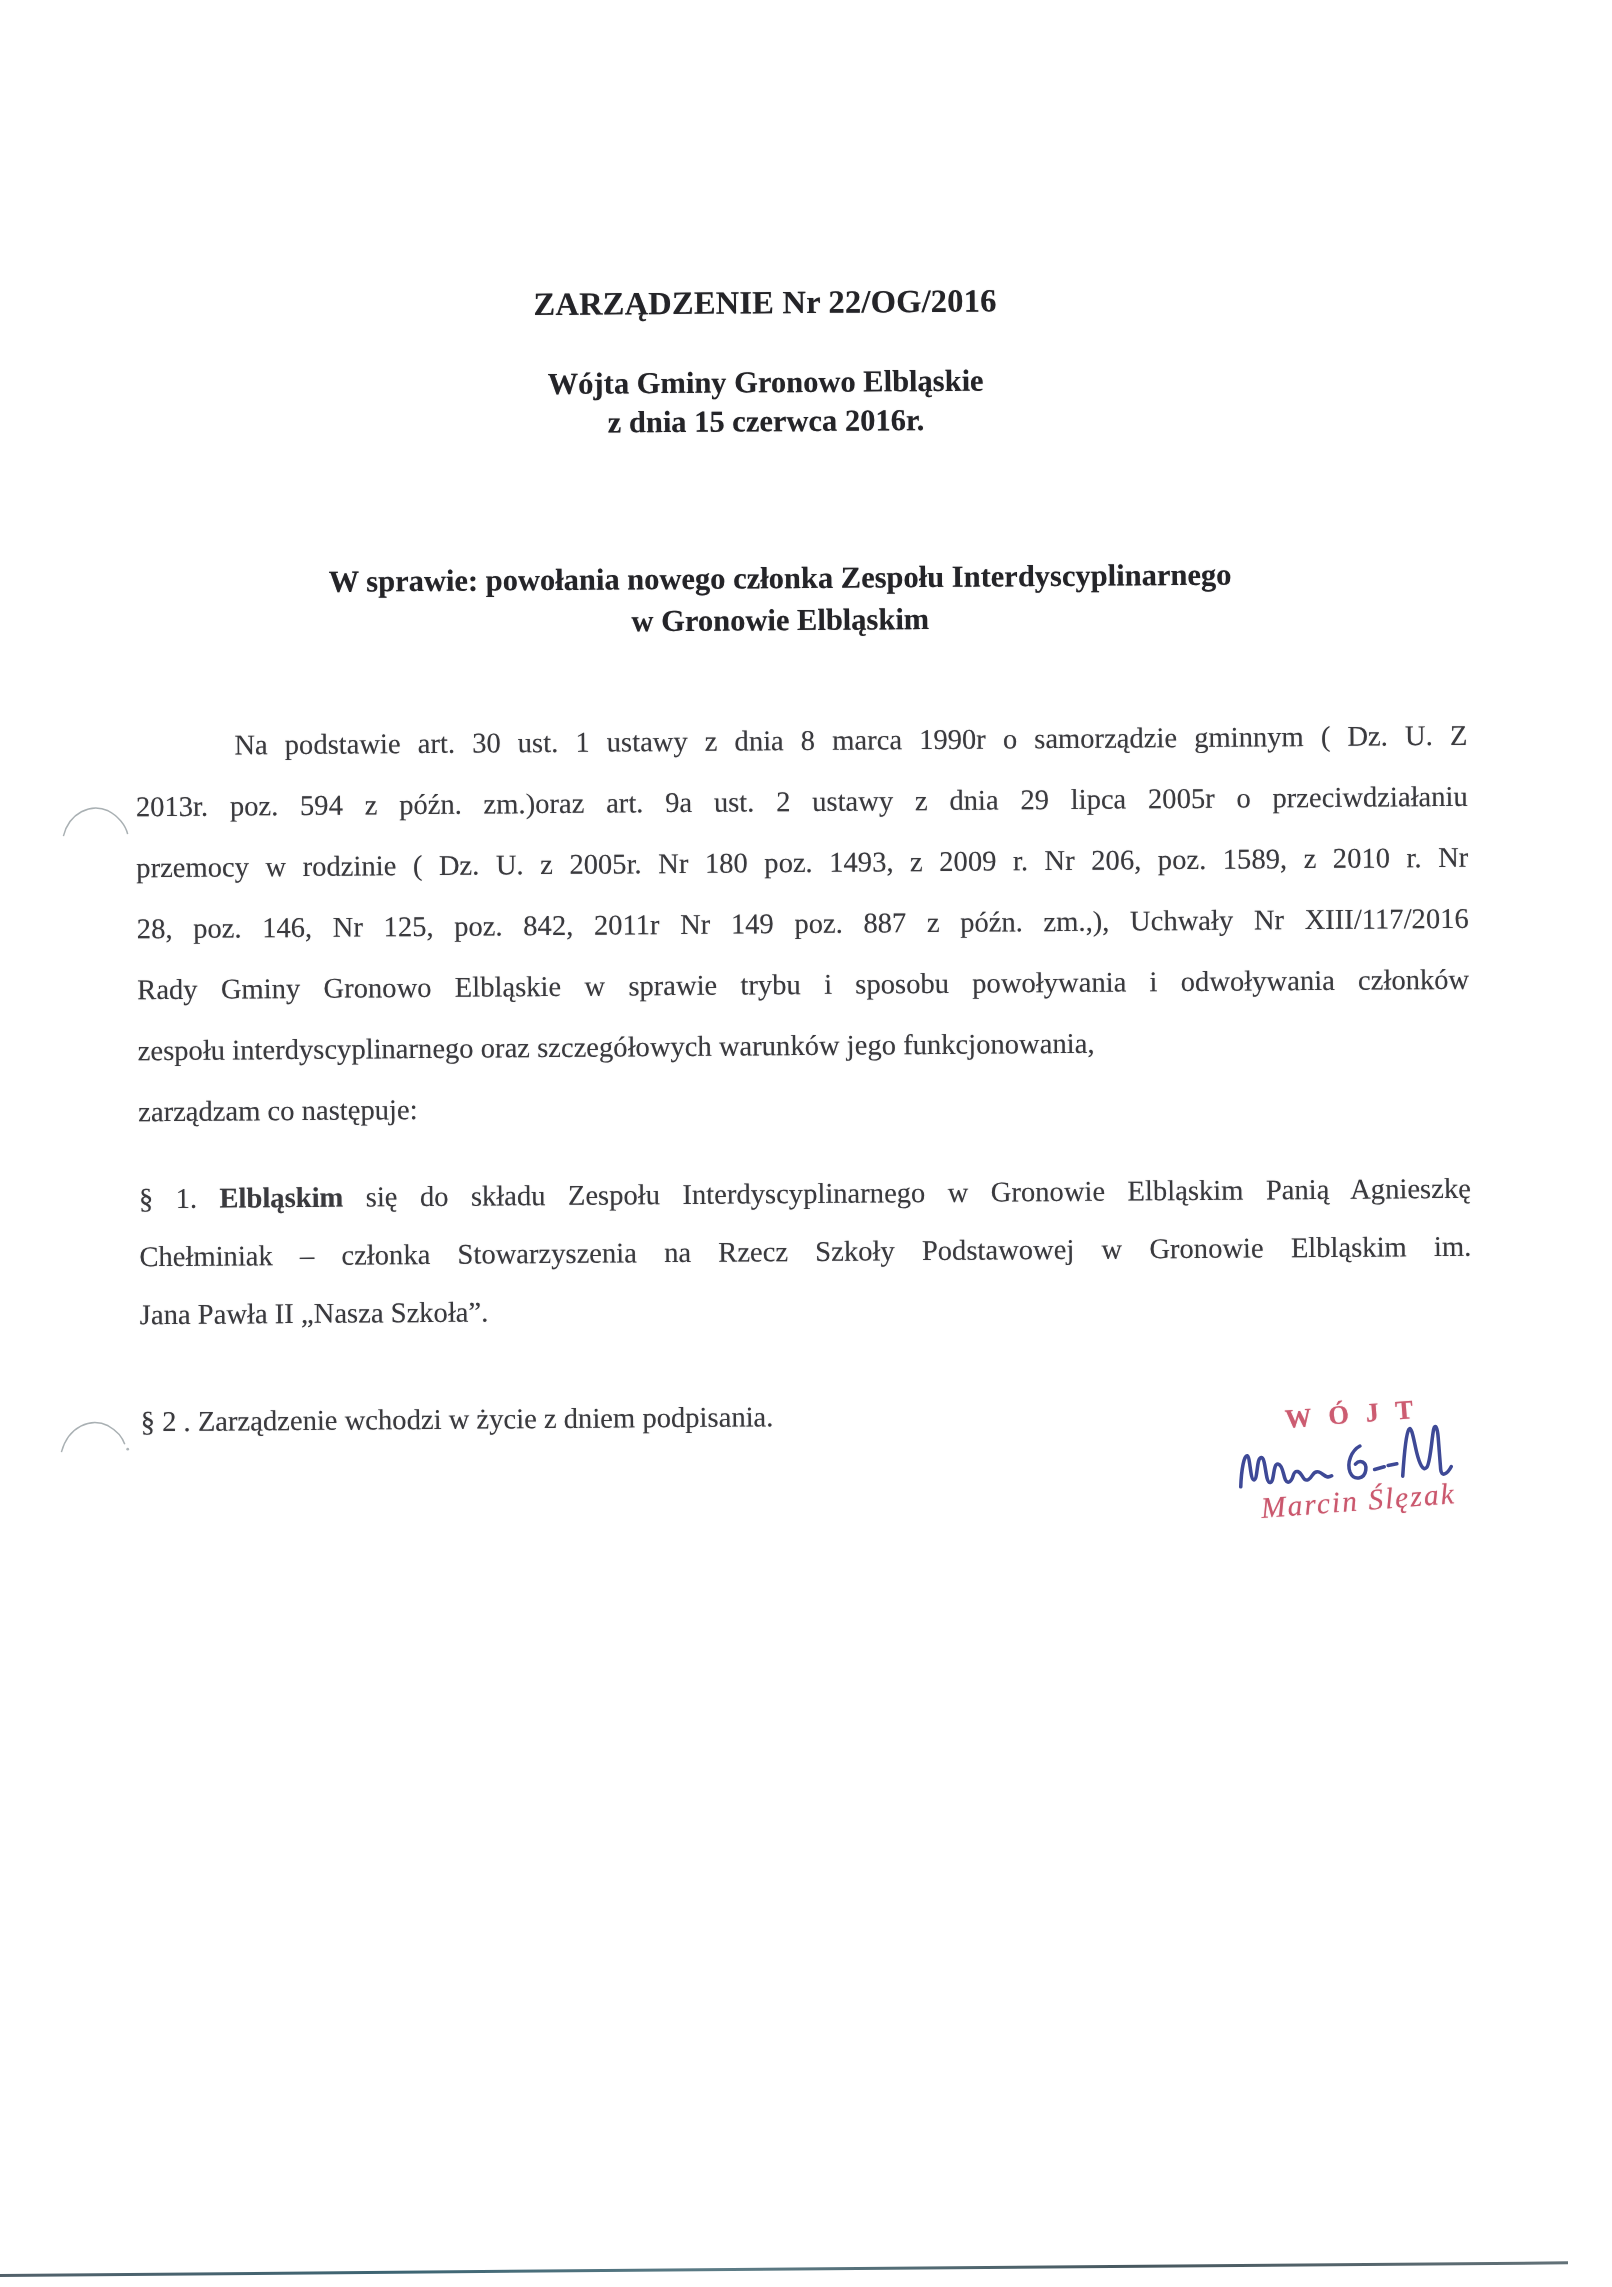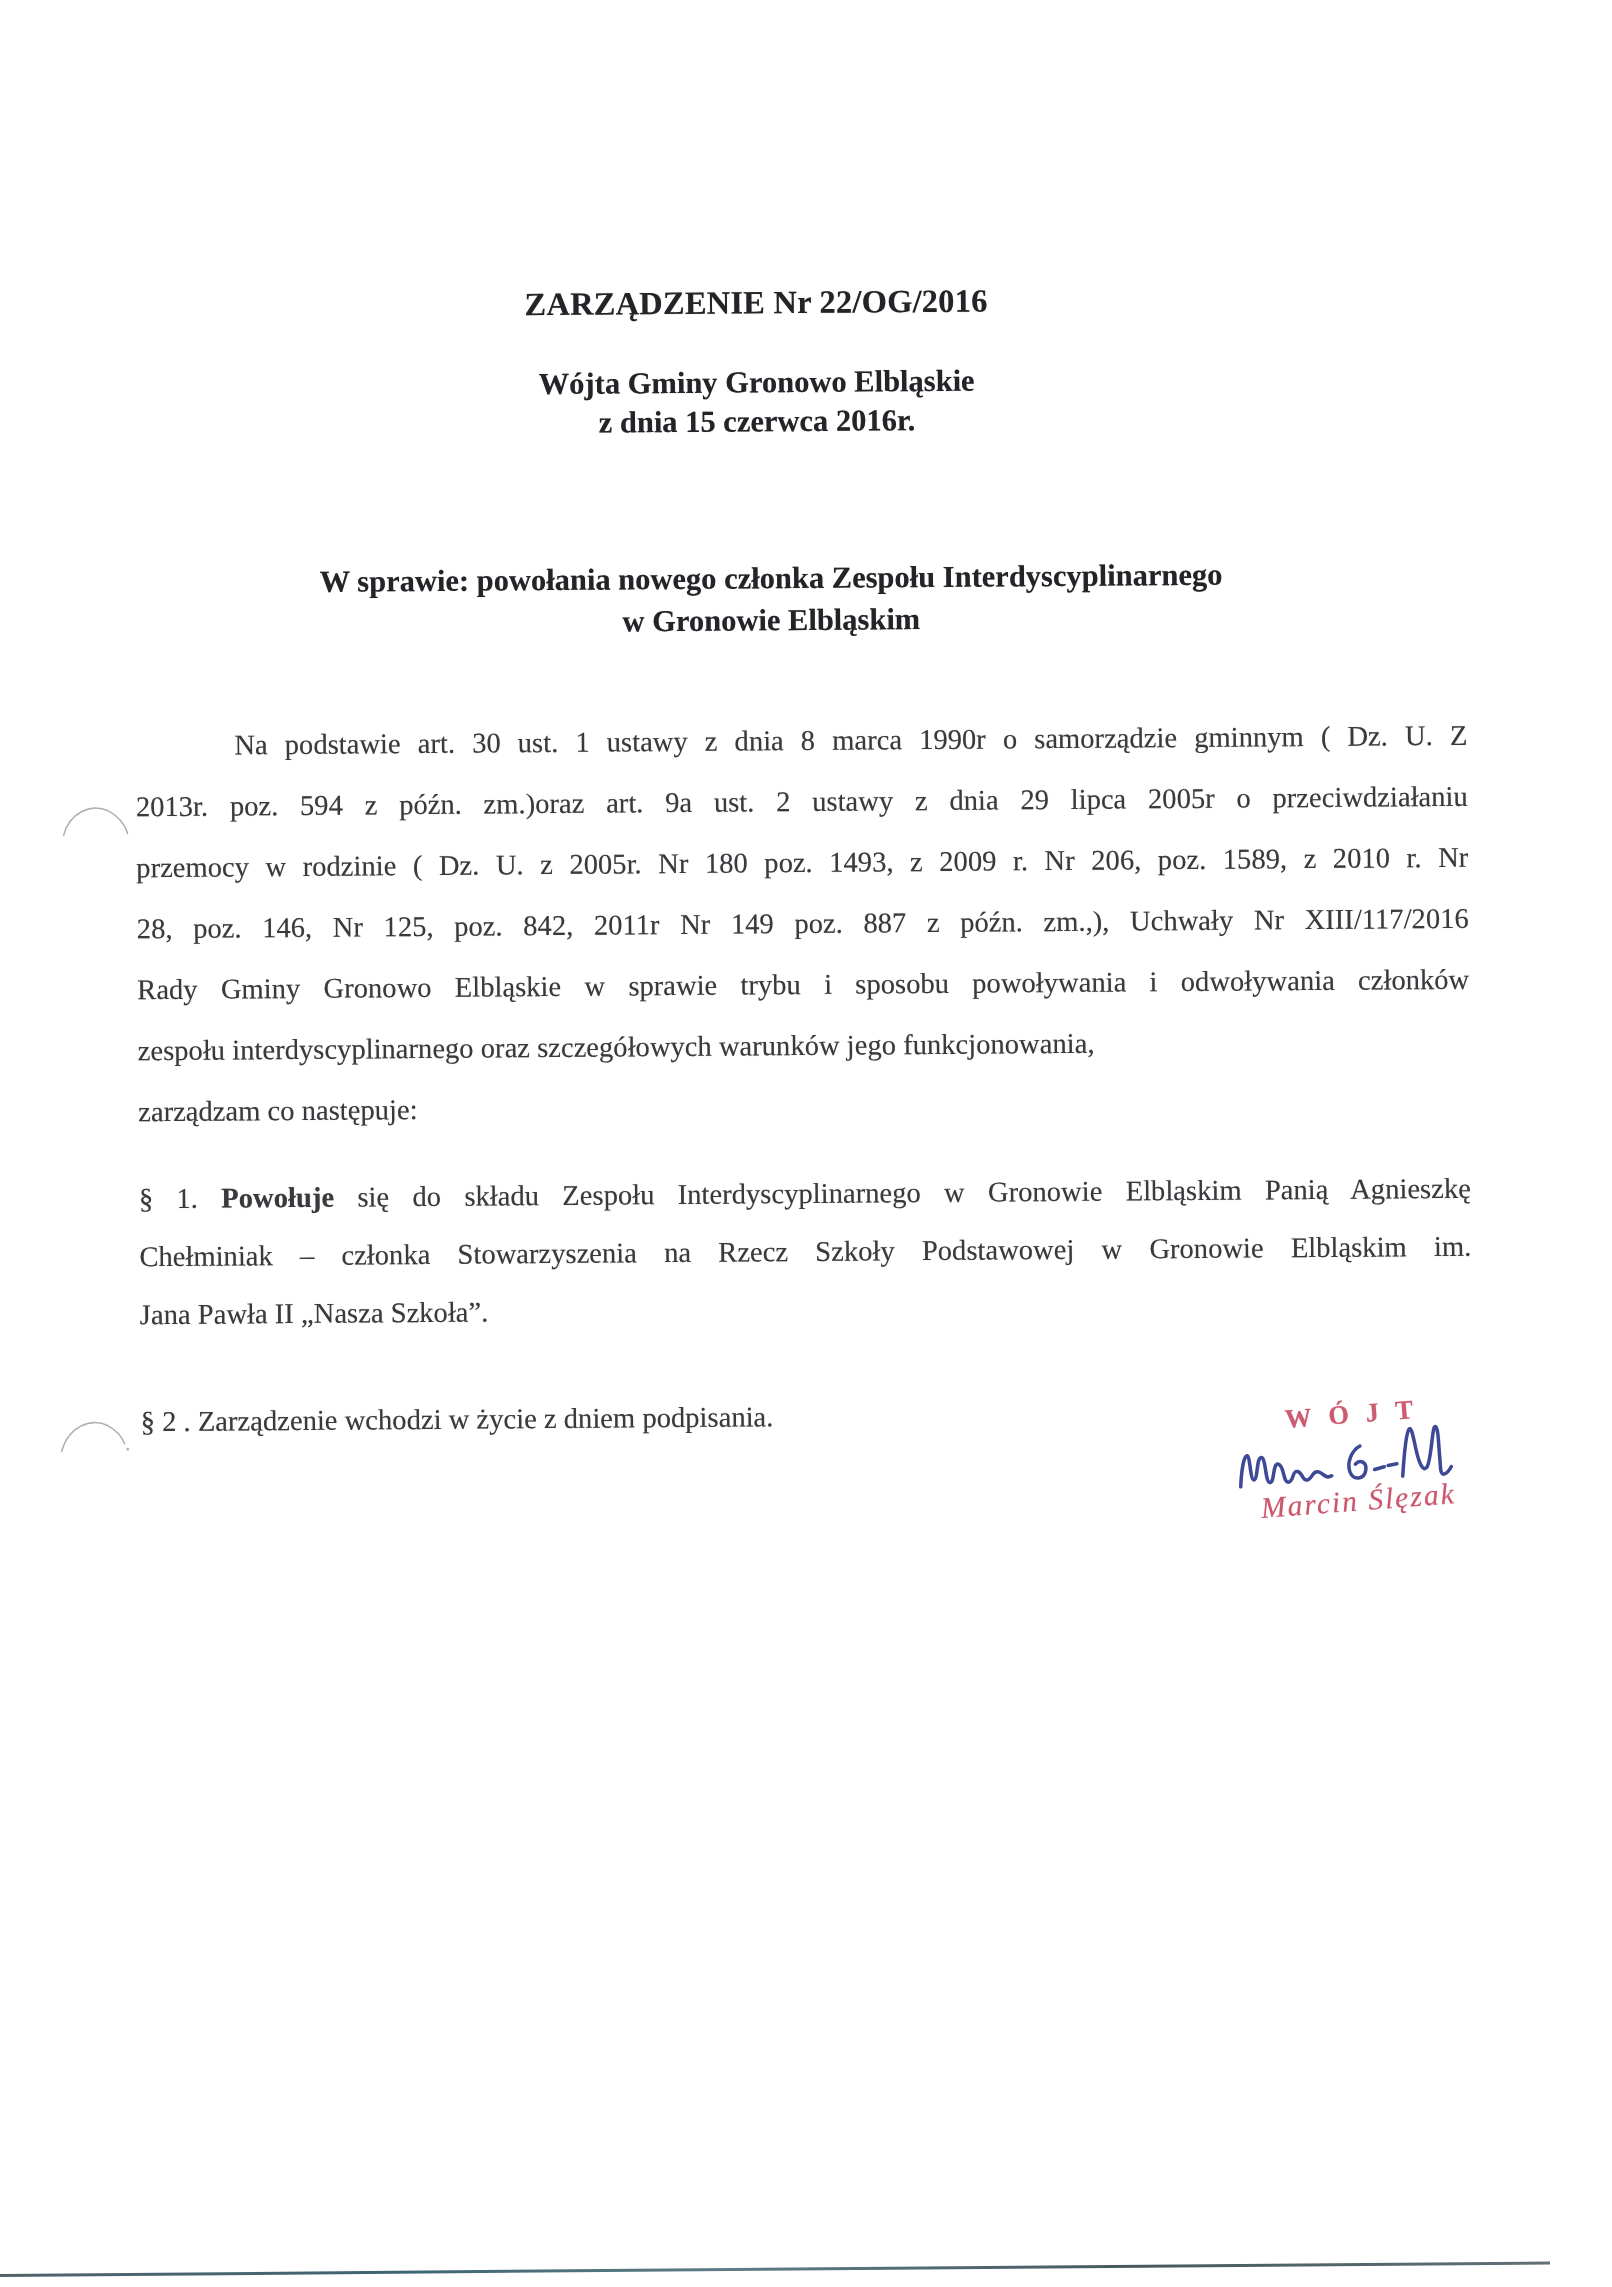--- a/index.html
+++ b/index.html
@@ -1,18 +1,19 @@
 <!DOCTYPE html>
 <html style="--red: #c84f66; --blue: #2e3a8e; --body: #3a3a3e; --heading: #242428;"><head>
 <meta charset="utf-8">
 <style>
   html,body{margin:0;padding:0;background:#ffffff;}
   .page{
     position:relative;width:1550px;height:2287px;background:#ffffff;overflow:hidden;
     font-family:"Liberation Serif","DejaVu Serif",serif;
+    padding-left:18px;
   }
   .content{position:absolute;inset:0;transform:rotate(-0.45deg);transform-origin:806px 1084px;}
   .heading{padding-top:283px;text-align:center;position:relative;left:-12.8px;color:var(--heading,#242428);
            text-shadow:0 0 0.8px rgba(40,40,45,.45);}
   .title{font-size:32.5px;font-weight:bold;line-height:39px;letter-spacing:0.2px;}
   .issuer{font-size:30.5px;font-weight:bold;line-height:39px;margin-top:41px;}
   .dateline{font-size:30.5px;font-weight:bold;line-height:39px;}
   .subject{margin-top:116px;text-align:center;font-weight:bold;font-size:30.5px;line-height:42px;
            color:var(--heading,#242428);text-shadow:0 0 0.8px rgba(40,40,45,.45);}
   .bodyblock{margin-left:138px;width:1332px;color:var(--body,#3a3a3e);font-size:28.6px;
@@ -55,21 +56,21 @@
         <div class="tline just indent"><span>Na podstawie art. 30 ust. 1 ustawy z dnia 8 marca 1990r o samorządzie gminnym ( Dz. U. Z</span></div>
         <div class="tline just"><span>2013r. poz. 594 z późn. zm.)oraz art. 9a ust. 2 ustawy z dnia 29 lipca 2005r o przeciwdziałaniu</span></div>
         <div class="tline just"><span>przemocy w rodzinie ( Dz. U. z 2005r. Nr 180 poz. 1493, z 2009 r. Nr 206, poz. 1589, z 2010 r. Nr</span></div>
         <div class="tline just"><span>28, poz. 146, Nr 125, poz. 842, 2011r Nr 149 poz. 887 z późn. zm.,), Uchwały Nr XIII/117/2016</span></div>
         <div class="tline just"><span>Rady Gminy Gronowo Elbląskie w sprawie trybu i sposobu powoływania i odwoływania członków</span></div>
         <div class="tline"><span>zespołu interdyscyplinarnego oraz szczegółowych warunków jego funkcjonowania,</span></div>
         <div class="tline"><span>zarządzam co następuje:</span></div>
       </div>
 
     <div class="bodyblock" id="par1">
-        <div class="tline just"><span>§ 1. </span><span class="b">Powołuje</span><span> się do składu Zespołu Interdyscyplinarnego w Gronowie Elbląskim Panią Agnieszkę</span></div>
+        <div class="tline just"><span>§ 1. </span><span class="b">Elbląskim</span><span> się do składu Zespołu Interdyscyplinarnego w Gronowie Elbląskim Panią Agnieszkę</span></div>
         <div class="tline just"><span>Chełminiak – członka Stowarzyszenia na Rzecz Szkoły Podstawowej w Gronowie Elbląskim im.</span></div>
         <div class="tline"><span>Jana Pawła II „Nasza Szkoła”.</span></div>
       </div>
 
     <div class="bodyblock" id="par2">
       <span>§ 2 . Zarządzenie wchodzi w życie z dniem podpisania.</span>
     </div>
 
     <div class="stamp">
       <div class="stamp-office">WÓJT</div>

